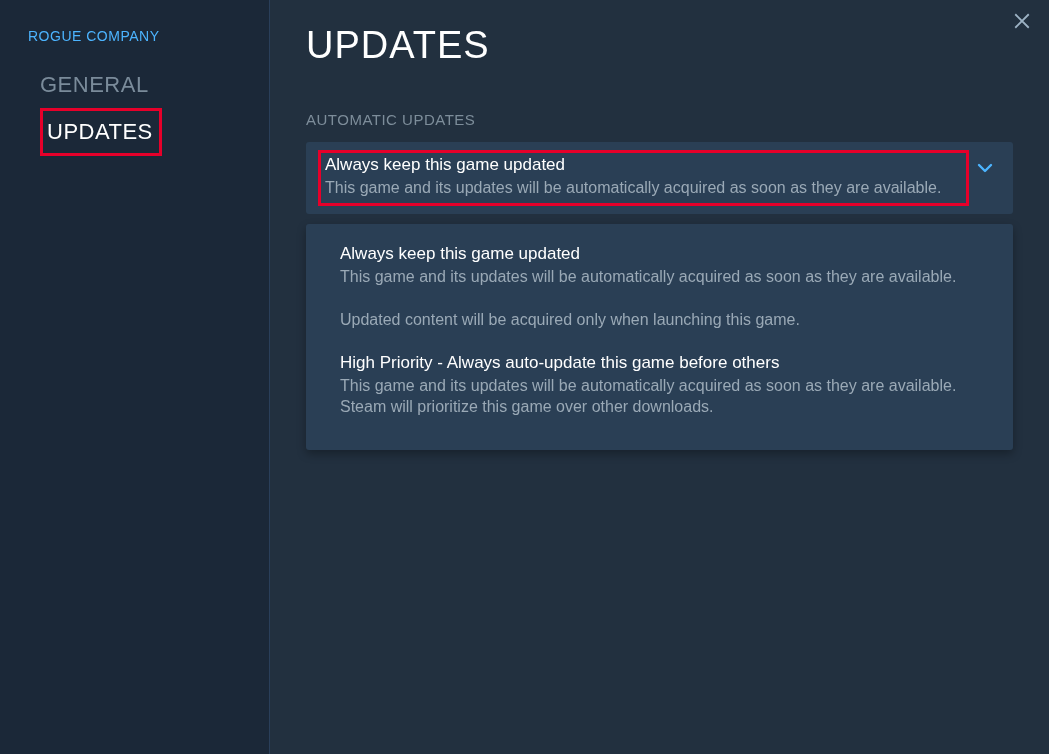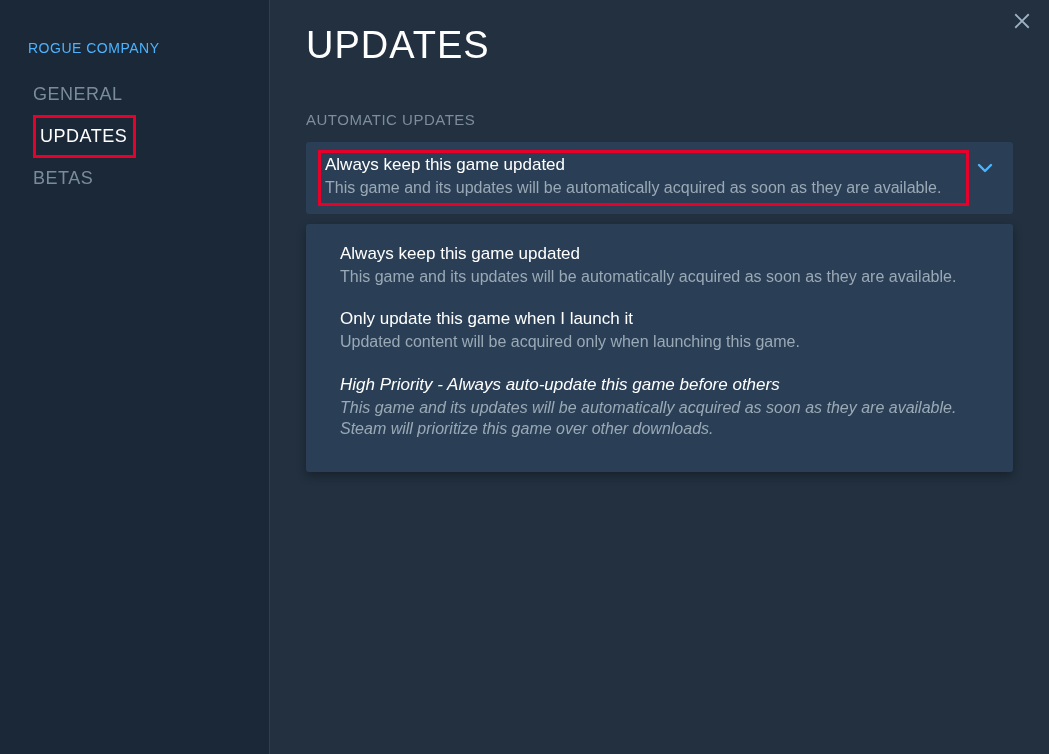--- a/index.html
+++ b/index.html
@@ -8,37 +8,37 @@
     background: #1b2838;
     font-family: "Motiva Sans", Arial, Helvetica, sans-serif;
     color: #c6d4df;
     overflow: hidden;
     display: flex;
   }
   .sidebar {
     width: 270px;
     height: 100%;
     background: #1b2838;
-    padding: 40px 0 0 28px;
+    padding: 28px 0 0 28px;
     border-right: 1px solid #2a3f5a;
   }
   .sidebar .game-title {
     color: #4cb4ff;
     font-size: 14px;
     letter-spacing: 0.5px;
     margin-bottom: 20px;
     font-weight: 400;
   }
   .sidebar .nav-item {
     display: block;
-    font-size: 18px;
+    font-size: 22px;
     letter-spacing: 0.5px;
     color: #7a8b9a;
     padding: 8px 10px 8px 0;
-    margin: 1px 5px;
+    margin: 1px 12px;
     cursor: pointer;
   }
   .sidebar .nav-item.active {
     color: #ffffff;
     font-weight: 500;
   }
   .sidebar .nav-item.highlighted {
     border: 3px solid #e6002a;
     padding-left: 4px;
     padding-right: 6px;
@@ -109,40 +109,39 @@
   .options-panel {
     background: #2a3f55;
     border-radius: 3px;
     padding: 20px 28px 28px 34px;
     box-shadow: 0 4px 10px rgba(0,0,0,0.3);
   }
   .option {
     margin-bottom: 22px;
     cursor: pointer;
   }
-  .option:last-child { margin-bottom: 4px; font-style: italic; }
+  .option:last-child { margin-bottom: 4px; }
   .option .opt-title {
     color: #ffffff;
     font-size: 17px;
   }
   .option .opt-desc {
     color: #9aa9b6;
     font-size: 16px;
     line-height: 1.35;
     margin-top: 2px;
   }
 </style>
 </head>
 <body>
 
 <div class="sidebar">
   <div class="game-title">ROGUE COMPANY</div>
   <div class="nav-item">GENERAL</div>
   <div class="nav-item active highlighted">UPDATES</div>
-  <div class="nav-item">BETAS</div>
 </div>
 
 <div class="main">
   <div class="close-icon">
     <svg viewBox="0 0 16 16">
         <path d="M2 2 L14 14 M14 2 L2 14" stroke="#9db2c4" stroke-width="1.6" fill="none"></path>
       </svg>
   </div>
 
   <div class="page-title">UPDATES</div>
@@ -159,21 +158,20 @@
         </svg>
     </div>
   </div>
 
   <div class="options-panel">
     <div class="option">
       <div class="opt-title">Always keep this game updated</div>
       <div class="opt-desc">This game and its updates will be automatically acquired as soon as they are available.</div>
     </div>
     <div class="option">
-      <div class="opt-title">Only update this game when I launch it</div>
       <div class="opt-desc">Updated content will be acquired only when launching this game.</div>
     </div>
     <div class="option">
       <div class="opt-title">High Priority - Always auto-update this game before others</div>
       <div class="opt-desc">This game and its updates will be automatically acquired as soon as they are available. Steam will prioritize this game over other downloads.</div>
     </div>
   </div>
 </div>
 
 </body></html>

